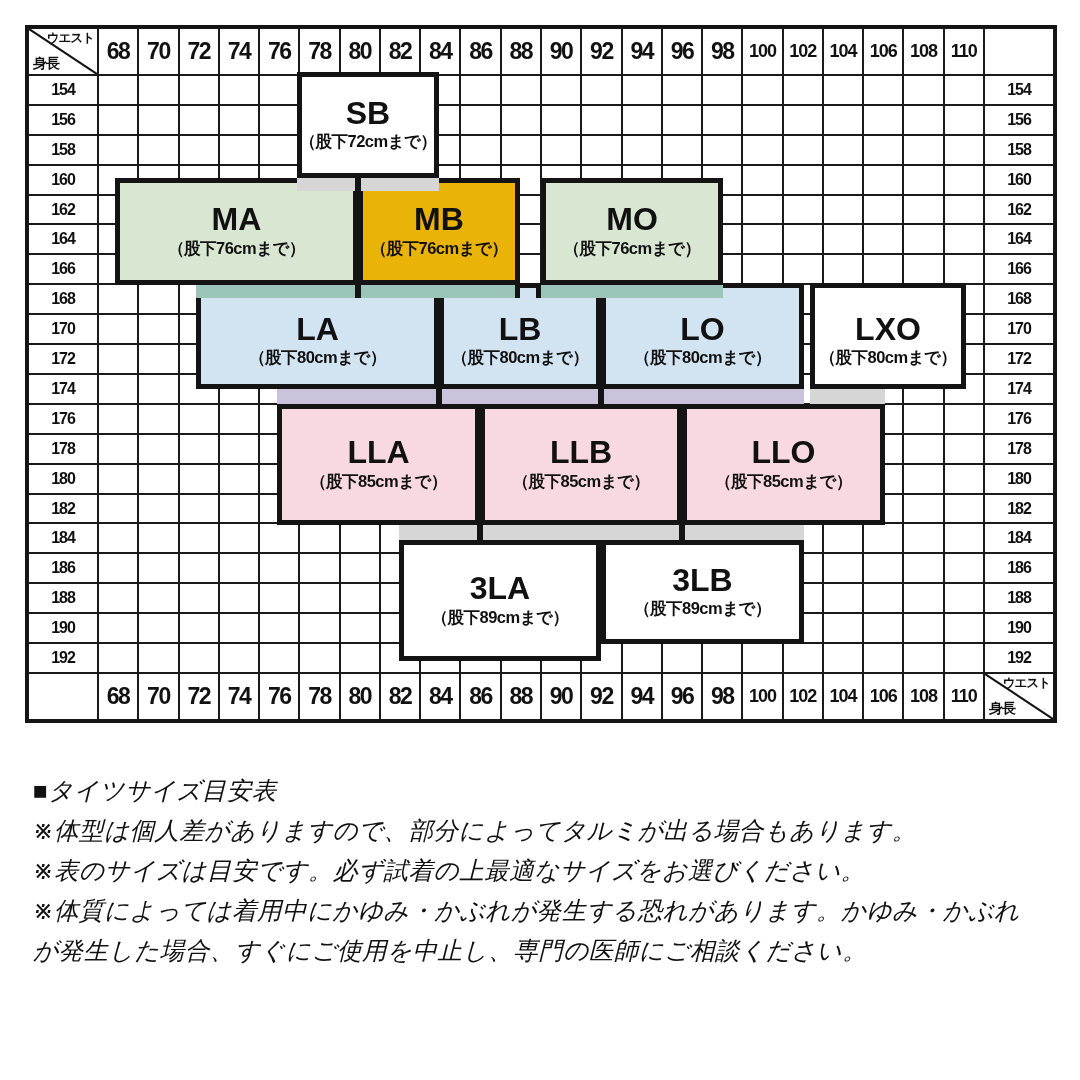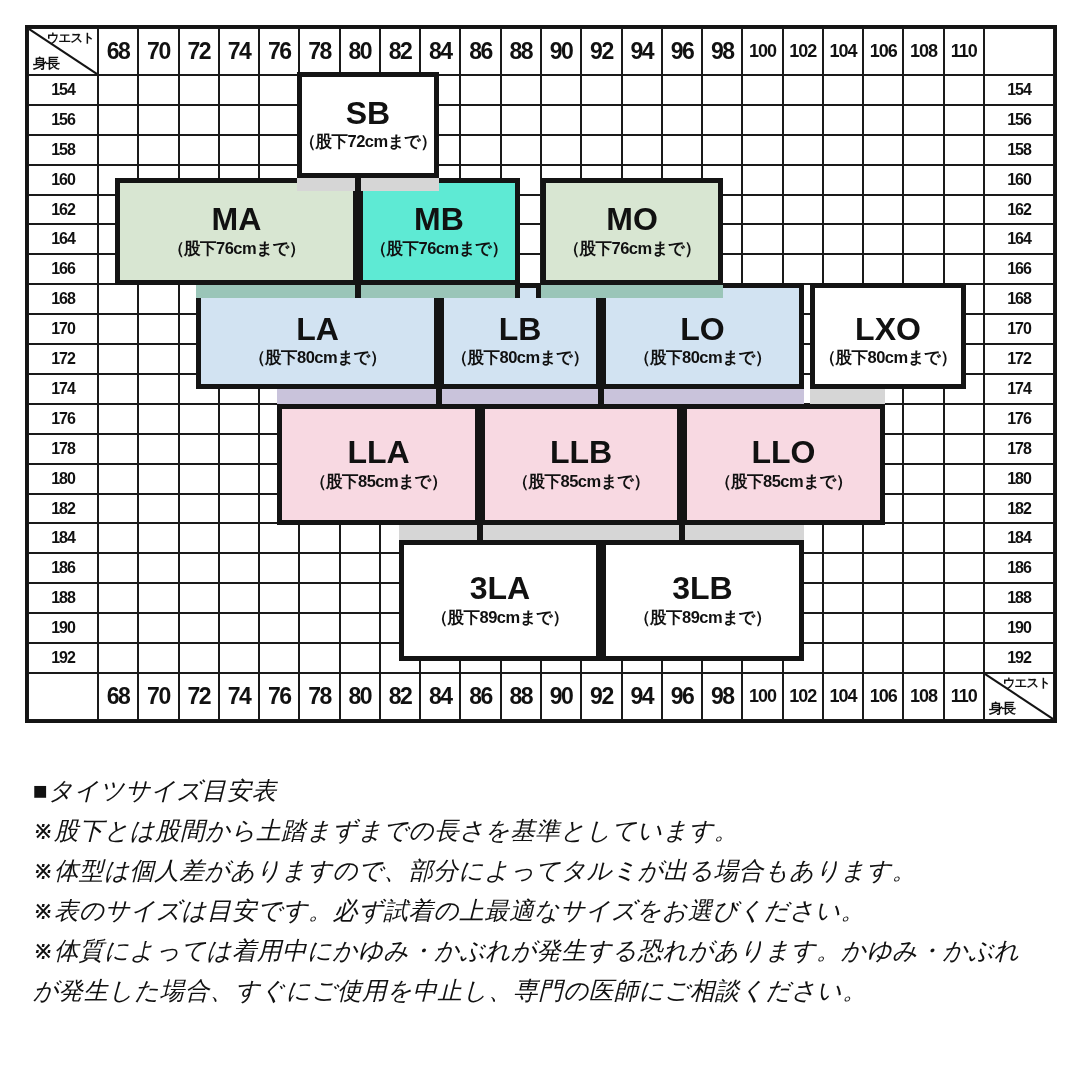--- a/index.html
+++ b/index.html
@@ -575,21 +575,21 @@
     </div>
   <div class="overlay">
       <div class="sizebox " style="left: 272px; top: 47px; width: 142px; height: 106px; background: rgb(255, 255, 255);">
         <div class="code">SB</div>
         <div class="subnote">（股下72cmまで）</div>
       </div>
       <div class="sizebox " style="left: 90px; top: 153px; width: 243px; height: 107px; background: rgb(216, 230, 210);">
         <div class="code">MA</div>
         <div class="subnote">（股下76cmまで）</div>
       </div>
-      <div class="sizebox " style="left: 333px; top: 153px; width: 162px; height: 107px; background: #5eead4; text-align: center;">
+      <div class="sizebox " style="left: 333px; top: 153px; width: 162px; height: 107px; background: #eab308; text-align: center;">
         <div class="code">MB</div>
         <div class="subnote">（股下76cmまで）</div>
       </div>
       <div class="sizebox " style="left: 516px; top: 153px; width: 182px; height: 107px; background: rgb(216, 230, 210);">
         <div class="code">MO</div>
         <div class="subnote">（股下76cmまで）</div>
       </div>
       <div class="sizebox rowL" style="left: 171px; top: 258px; width: 243px; height: 106px; background: rgb(210, 227, 242);">
         <div class="code">LA</div>
         <div class="subnote">（股下80cmまで）</div>
@@ -615,21 +615,21 @@
         <div class="subnote">（股下85cmまで）</div>
       </div>
       <div class="sizebox " style="left: 657px; top: 379px; width: 203px; height: 121px; background: rgb(248, 217, 226);">
         <div class="code">LLO</div>
         <div class="subnote">（股下85cmまで）</div>
       </div>
       <div class="sizebox " style="left: 374px; top: 515px; width: 202px; height: 121px; background: rgb(255, 255, 255);">
         <div class="code">3LA</div>
         <div class="subnote">（股下89cmまで）</div>
       </div>
-      <div class="sizebox " style="left: 576px; top: 515px; width: 203px; height: 121px; background: rgb(255, 255, 255);">
+      <div class="sizebox " style="left: 576px; top: 515px; width: 203px; height: 104px; background: rgb(255, 255, 255);">
         <div class="code">3LB</div>
         <div class="subnote">（股下89cmまで）</div>
       </div>
       <div class="strip" style="left: 272px; top: 153px; width: 58px; height: 13px; background: rgb(214, 214, 214);"></div>
       <div class="strip" style="left: 330px; top: 153px; width: 6px; height: 13px; background: rgb(20, 20, 20);"></div>
       <div class="strip" style="left: 336px; top: 153px; width: 78px; height: 13px; background: rgb(214, 214, 214);"></div>
       <div class="strip" style="left: 171px; top: 260px; width: 159px; height: 13px; background: rgb(154, 197, 184);"></div>
       <div class="strip" style="left: 330px; top: 260px; width: 6px; height: 13px; background: rgb(20, 20, 20);"></div>
       <div class="strip" style="left: 336px; top: 260px; width: 154px; height: 13px; background: rgb(154, 197, 184);"></div>
       <div class="strip" style="left: 490px; top: 260px; width: 5px; height: 13px; background: rgb(20, 20, 20);"></div>
@@ -642,18 +642,17 @@
       <div class="strip" style="left: 579px; top: 364px; width: 200px; height: 15px; background: rgb(201, 195, 219);"></div>
       <div class="strip" style="left: 785px; top: 364px; width: 75px; height: 15px; background: rgb(214, 214, 214);"></div>
       <div class="strip" style="left: 374px; top: 500px; width: 78px; height: 15px; background: rgb(214, 214, 214);"></div>
       <div class="strip" style="left: 452px; top: 500px; width: 6px; height: 15px; background: rgb(20, 20, 20);"></div>
       <div class="strip" style="left: 458px; top: 500px; width: 196px; height: 15px; background: rgb(214, 214, 214);"></div>
       <div class="strip" style="left: 654px; top: 500px; width: 6px; height: 15px; background: rgb(20, 20, 20);"></div>
       <div class="strip" style="left: 660px; top: 500px; width: 119px; height: 15px; background: rgb(214, 214, 214);"></div>
     </div>
   <div class="notes">
     <div>■タイツサイズ目安表</div>
-      <div>※股下とは股間から土踏まずまでの長さを基準としています。</div>
       <div>※体型は個人差がありますので、部分によってタルミが出る場合もあります。</div>
       <div>※表のサイズは目安です。必ず試着の上最適なサイズをお選びください。</div>
       <div>※体質によっては着用中にかゆみ・かぶれが発生する恐れがあります。かゆみ・かぶれが発生した場合、すぐにご使用を中止し、専門の医師にご相談ください。</div>
     </div>
 </div>
 
 </body></html>

